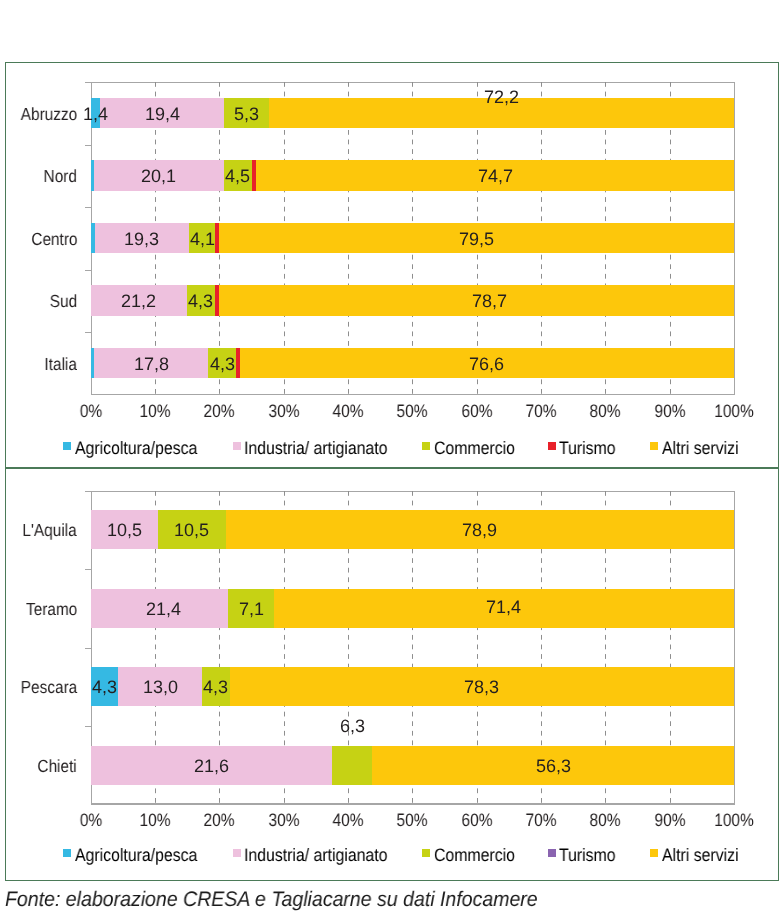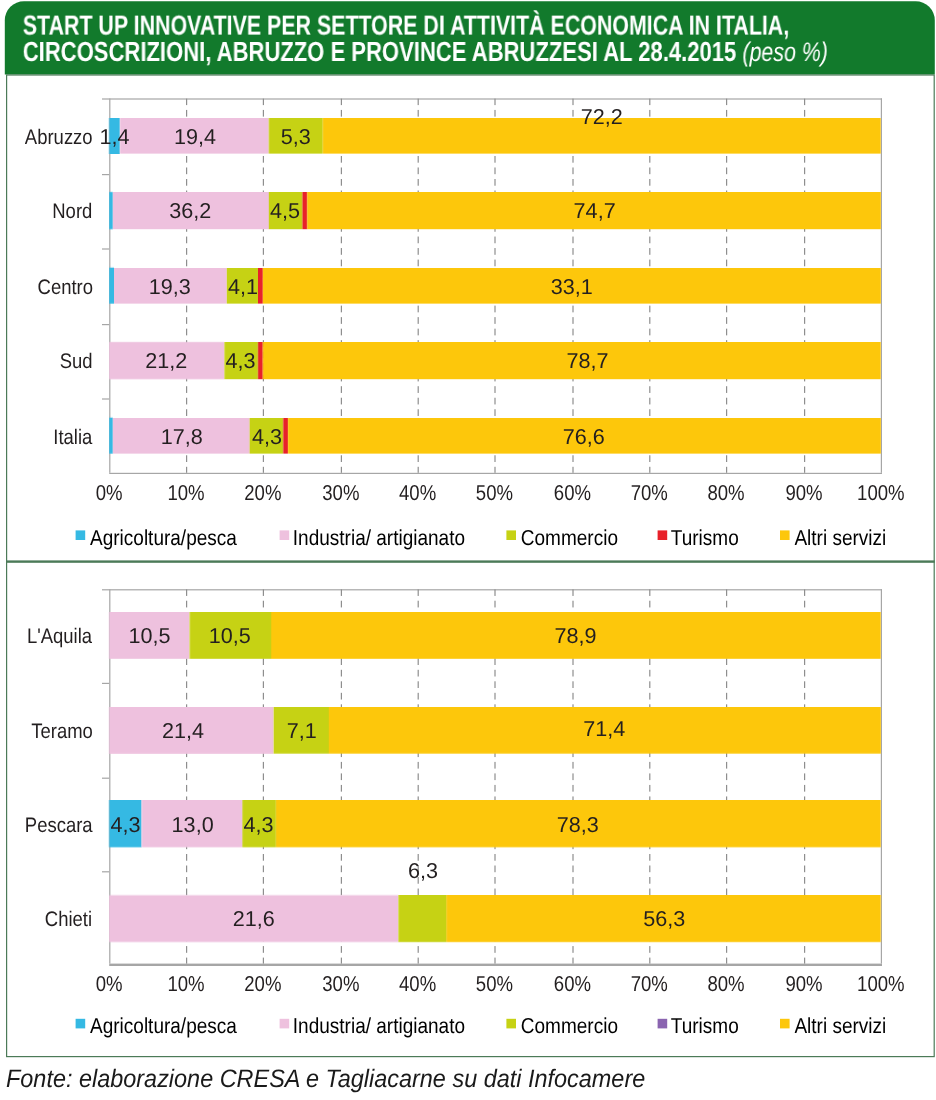--- a/index.html
+++ b/index.html
@@ -22,24 +22,20 @@
   .xlab{position:absolute;text-align:center;font-size:18px;color:#231f20;}
   .xlab span{display:inline-block;transform:scaleX(0.86);will-change:transform;}
   .lgitem{position:absolute;white-space:nowrap;font-size:18px;padding-left:11.8px;}
   .lgtext{display:inline-block;transform:scaleX(0.88);transform-origin:left center;will-change:transform;}
   .swatch{position:absolute;left:0;top:4.3px;width:8px;height:8px;}
 </style>
 </head>
 <body>
 
 <div class="page">
-  <div class="banner">
-    <div class="t1">START UP INNOVATIVE PER SETTORE DI ATTIVITÀ ECONOMICA IN ITALIA,</div>
-    <div class="t2"><span>CIRCOSCRIZIONI, ABRUZZO E PROVINCE ABRUZZESI AL 28.4.2015</span> <i>(peso %)</i></div>
-  </div>
   <div class="frame"></div>
   <div class="divider"></div>
   <div id="chart1">
       <div class="axisline" style="left:90.7px;top:82px;width:644.1999999999999px;height:1.3px"></div>
       <div class="axisline" style="left:90.7px;top:394px;width:644.1999999999999px;height:1.3px"></div>
       <div class="axisline" style="left:90.7px;top:82px;width:1.3px;height:312px"></div>
       <div class="axisline" style="left:733.9px;top:82px;width:1.3px;height:312px"></div>
       <div class="xlab" style="left:50.7px;top:401px;width:80px"><span>0%</span></div>
       <div class="grid" style="left:155.01999999999998px;top:82px;height:312px"></div>
       <div class="xlab" style="left:115.01999999999998px;top:401px;width:80px"><span>10%</span></div>
@@ -73,32 +69,32 @@
       <div class="seglabel" style="left:70.7px;top:98.8px;width:49.0048px;height:30.6px;line-height:30.6px"><span>1,4</span></div>
       <div class="seglabel" style="left:79.7048px;top:98.8px;width:164.7808px;height:30.6px;line-height:30.6px"><span>19,4</span></div>
       <div class="seglabel" style="left:204.48559999999998px;top:98.8px;width:84.3808px;height:30.6px;line-height:30.6px"><span>5,3</span></div>
       <div class="seglabel" style="left:248.86639999999994px;top:82px;width:505.03360000000004px;height:30.6px;line-height:30.6px"><span>72,2</span></div>
       <div class="ylab" style="left:-122.8px;top:166.10000000000002px;width:200px"><span>Nord</span></div>
       <div class="seg" style="left:90.7px;top:160.3px;width:3.5376px;height:30.6px;background:#35b9e3"></div>
       <div class="seg" style="left:94.2376px;top:160.3px;width:129.2832px;height:30.6px;background:#eec1de"></div>
       <div class="seg" style="left:223.5208px;top:160.3px;width:28.944px;height:30.6px;background:#c6d214"></div>
       <div class="seg" style="left:252.46480000000003px;top:160.3px;width:3.8591999999999995px;height:30.6px;background:#e8212a"></div>
       <div class="seg" style="left:256.324px;top:160.3px;width:477.57599999999996px;height:30.6px;background:#fdc70b"></div>
-      <div class="seglabel" style="left:74.2376px;top:161.3px;width:169.2832px;height:30.6px;line-height:30.6px"><span>36,2</span></div>
+      <div class="seglabel" style="left:74.2376px;top:161.3px;width:169.2832px;height:30.6px;line-height:30.6px"><span>20,1</span></div>
       <div class="seglabel" style="left:203.5208px;top:161.3px;width:68.944px;height:30.6px;line-height:30.6px"><span>4,5</span></div>
       <div class="seglabel" style="left:236.324px;top:161.3px;width:517.576px;height:30.6px;line-height:30.6px"><span>74,7</span></div>
       <div class="ylab" style="left:-122.8px;top:228.60000000000002px;width:200px"><span>Centro</span></div>
       <div class="seg" style="left:90.7px;top:222.8px;width:3.8591999999999995px;height:30.6px;background:#35b9e3"></div>
       <div class="seg" style="left:94.5592px;top:222.8px;width:94.55039999999998px;height:30.6px;background:#eec1de"></div>
       <div class="seg" style="left:189.1096px;top:222.8px;width:26.371199999999995px;height:30.6px;background:#c6d214"></div>
       <div class="seg" style="left:215.4808px;top:222.8px;width:3.8591999999999995px;height:30.6px;background:#e8212a"></div>
       <div class="seg" style="left:219.33999999999997px;top:222.8px;width:514.56px;height:30.6px;background:#fdc70b"></div>
       <div class="seglabel" style="left:74.5592px;top:223.8px;width:134.55039999999997px;height:30.6px;line-height:30.6px"><span>19,3</span></div>
       <div class="seglabel" style="left:169.1096px;top:223.8px;width:66.37119999999999px;height:30.6px;line-height:30.6px"><span>4,1</span></div>
-      <div class="seglabel" style="left:199.33999999999997px;top:223.8px;width:554.56px;height:30.6px;line-height:30.6px"><span>33,1</span></div>
+      <div class="seglabel" style="left:199.33999999999997px;top:223.8px;width:554.56px;height:30.6px;line-height:30.6px"><span>79,5</span></div>
       <div class="ylab" style="left:-122.8px;top:291.1px;width:200px"><span>Sud</span></div>
       <div class="seg" style="left:90.7px;top:285.3px;width:96.47999999999999px;height:30.6px;background:#eec1de"></div>
       <div class="seg" style="left:187.18px;top:285.3px;width:27.657599999999995px;height:30.6px;background:#c6d214"></div>
       <div class="seg" style="left:214.8376px;top:285.3px;width:3.8591999999999995px;height:30.6px;background:#e8212a"></div>
       <div class="seg" style="left:218.6968px;top:285.3px;width:515.2031999999999px;height:30.6px;background:#fdc70b"></div>
       <div class="seglabel" style="left:70.7px;top:286.3px;width:136.48px;height:30.6px;line-height:30.6px"><span>21,2</span></div>
       <div class="seglabel" style="left:167.18px;top:286.3px;width:67.6576px;height:30.6px;line-height:30.6px"><span>4,3</span></div>
       <div class="seglabel" style="left:212px;top:286.3px;width:555.2031999999999px;height:30.6px;line-height:30.6px"><span>78,7</span></div>
       <div class="ylab" style="left:-122.8px;top:353.6px;width:200px"><span>Italia</span></div>
       <div class="seg" style="left:90.7px;top:347.8px;width:3.2159999999999997px;height:30.6px;background:#35b9e3"></div>
@@ -148,21 +144,21 @@
       <div class="seg" style="left:90.7px;top:510.3px;width:67.536px;height:38.8px;background:#eec1de"></div>
       <div class="seg" style="left:158.236px;top:510.3px;width:67.536px;height:38.8px;background:#c6d214"></div>
       <div class="seg" style="left:225.772px;top:510.3px;width:508.128px;height:38.8px;background:#fdc70b"></div>
       <div class="seglabel" style="left:70.7px;top:511.3px;width:107.536px;height:38.8px;line-height:38.8px"><span>10,5</span></div>
       <div class="seglabel" style="left:138.236px;top:511.3px;width:107.536px;height:38.8px;line-height:38.8px"><span>10,5</span></div>
       <div class="seglabel" style="left:205.772px;top:511.3px;width:548.1279999999999px;height:38.8px;line-height:38.8px"><span>78,9</span></div>
       <div class="ylab" style="left:-122.8px;top:598.6999999999999px;width:200px"><span>Teramo</span></div>
       <div class="seg" style="left:90.7px;top:588.8px;width:137.64479999999998px;height:38.8px;background:#eec1de"></div>
       <div class="seg" style="left:228.34479999999996px;top:588.8px;width:45.667199999999994px;height:38.8px;background:#c6d214"></div>
       <div class="seg" style="left:274.012px;top:588.8px;width:459.888px;height:38.8px;background:#fdc70b"></div>
-      <div class="seglabel" style="left:64px;top:589.8px;width:177.64479999999998px;height:38.8px;line-height:38.8px"><span>21,4</span></div>
+      <div class="seglabel" style="left:75px;top:589.8px;width:177.64479999999998px;height:38.8px;line-height:38.8px"><span>21,4</span></div>
       <div class="seglabel" style="left:208.34479999999996px;top:589.8px;width:85.6672px;height:38.8px;line-height:38.8px"><span>7,1</span></div>
       <div class="seglabel" style="left:254.012px;top:588px;width:499.888px;height:38.8px;line-height:38.8px"><span>71,4</span></div>
       <div class="ylab" style="left:-122.8px;top:677.1999999999999px;width:200px"><span>Pescara</span></div>
       <div class="seg" style="left:90.7px;top:667.3px;width:27.657599999999995px;height:38.8px;background:#35b9e3"></div>
       <div class="seg" style="left:118.35759999999999px;top:667.3px;width:83.616px;height:38.8px;background:#eec1de"></div>
       <div class="seg" style="left:201.9736px;top:667.3px;width:27.657599999999995px;height:38.8px;background:#c6d214"></div>
       <div class="seg" style="left:229.63119999999998px;top:667.3px;width:504.2688px;height:38.8px;background:#fdc70b"></div>
       <div class="seglabel" style="left:70.7px;top:668.3px;width:67.6576px;height:38.8px;line-height:38.8px"><span>4,3</span></div>
       <div class="seglabel" style="left:98.35759999999999px;top:668.3px;width:123.616px;height:38.8px;line-height:38.8px"><span>13,0</span></div>
       <div class="seglabel" style="left:181.9736px;top:668.3px;width:67.6576px;height:38.8px;line-height:38.8px"><span>4,3</span></div>

